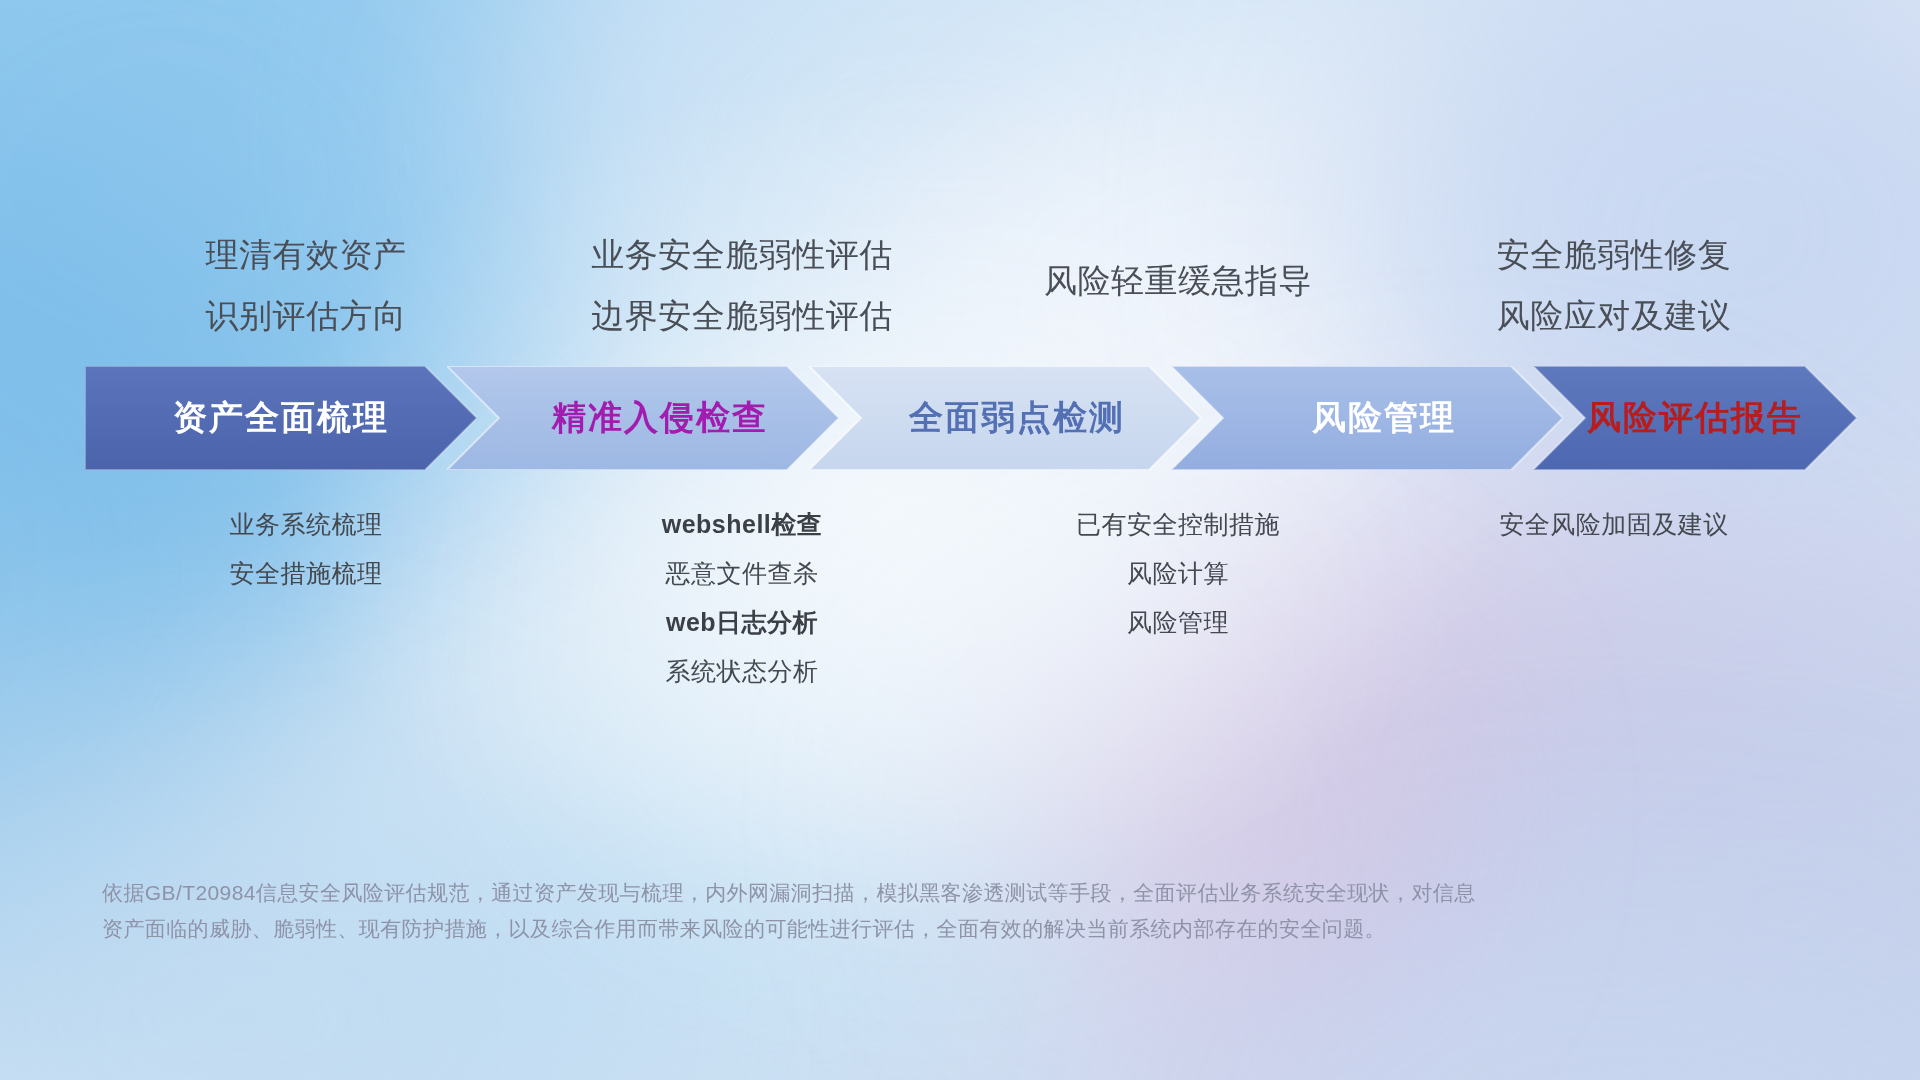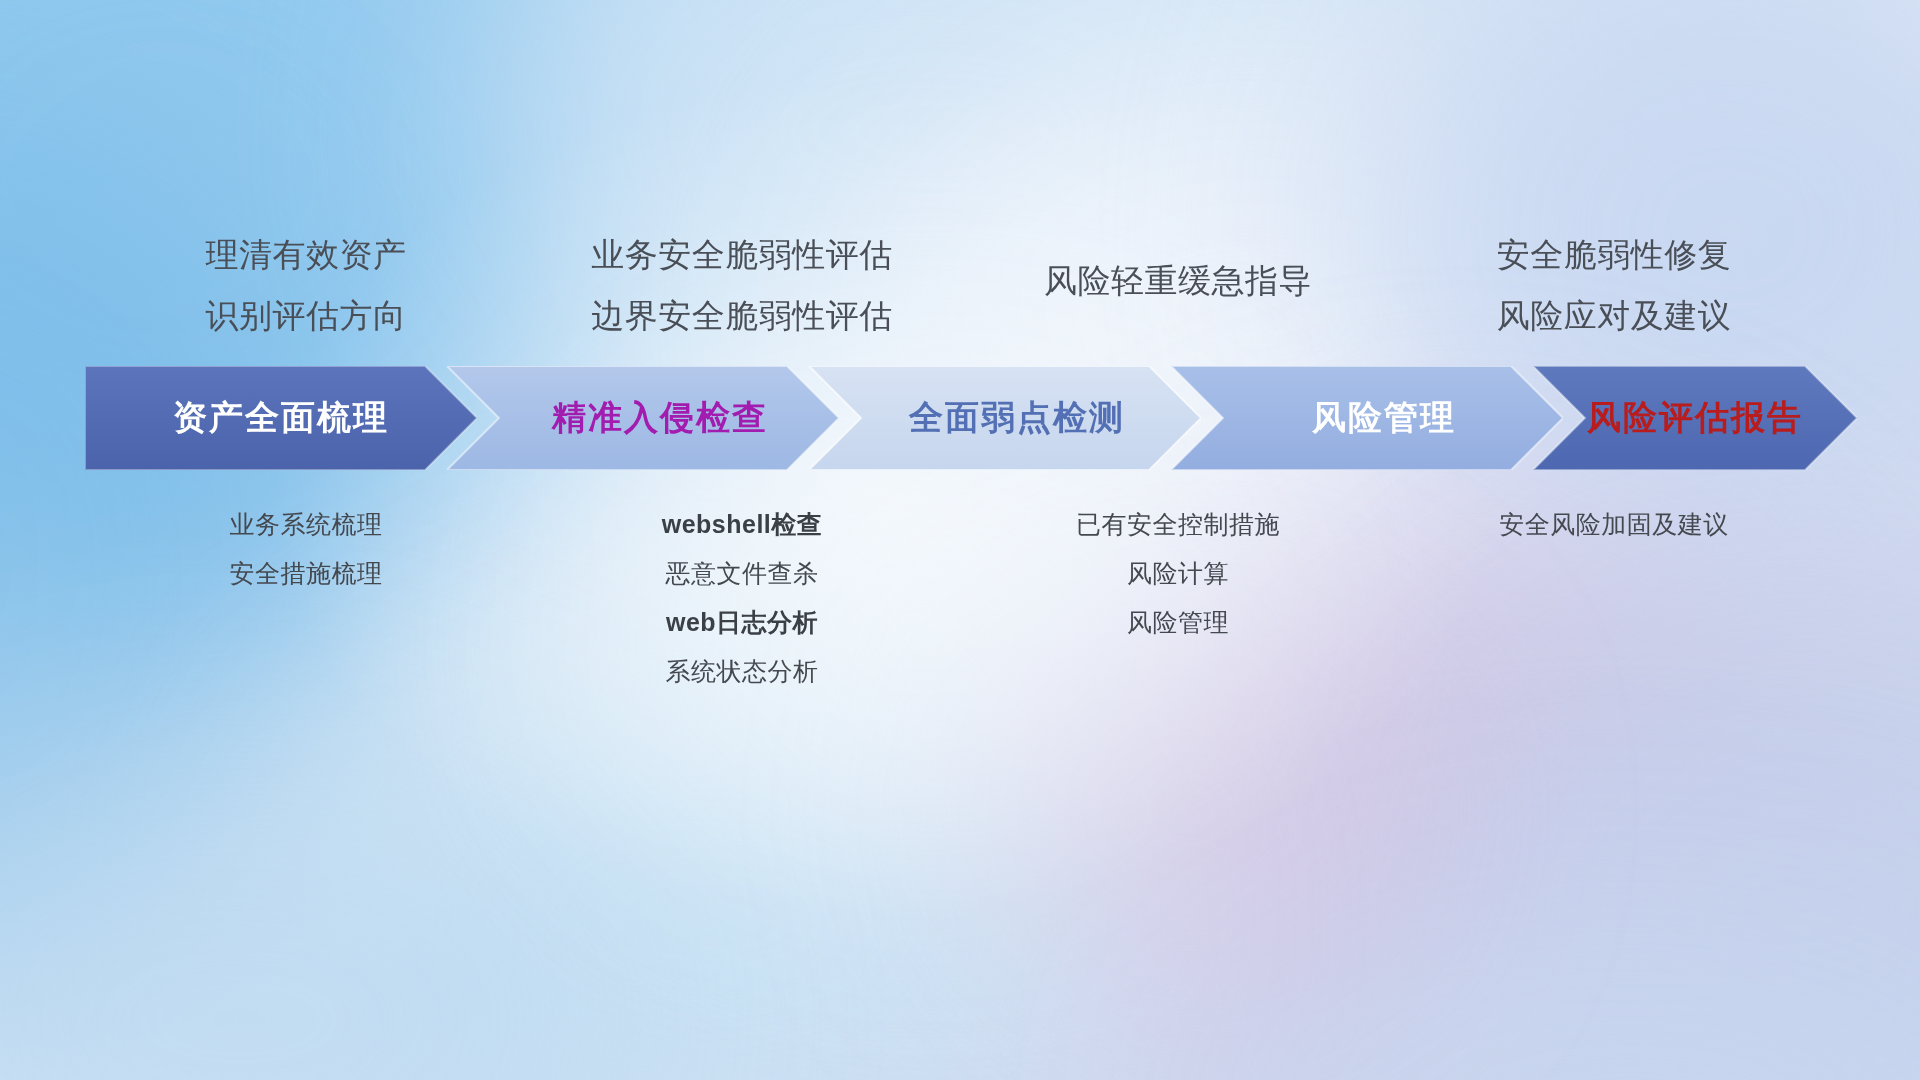--- a/index.html
+++ b/index.html
@@ -216,14 +216,18 @@
       <div class="bot-item">已有安全控制措施</div>
       <div class="bot-item">风险计算</div>
       <div class="bot-item">风险管理</div>
     </div>
 
     <div class="col">
       <div class="bot-item">安全风险加固及建议</div>
     </div>
   </div>
 
+  <div class="footer">
+    <div>依据GB/T20984信息安全风险评估规范，通过资产发现与梳理，内外网漏洞扫描，模拟黑客渗透测试等手段，全面评估业务系统安全现状，对信息</div>
+    <div>资产面临的威胁、脆弱性、现有防护措施，以及综合作用而带来风险的可能性进行评估，全面有效的解决当前系统内部存在的安全问题。</div>
+  </div>
 
 </div>
 
 </body></html>

